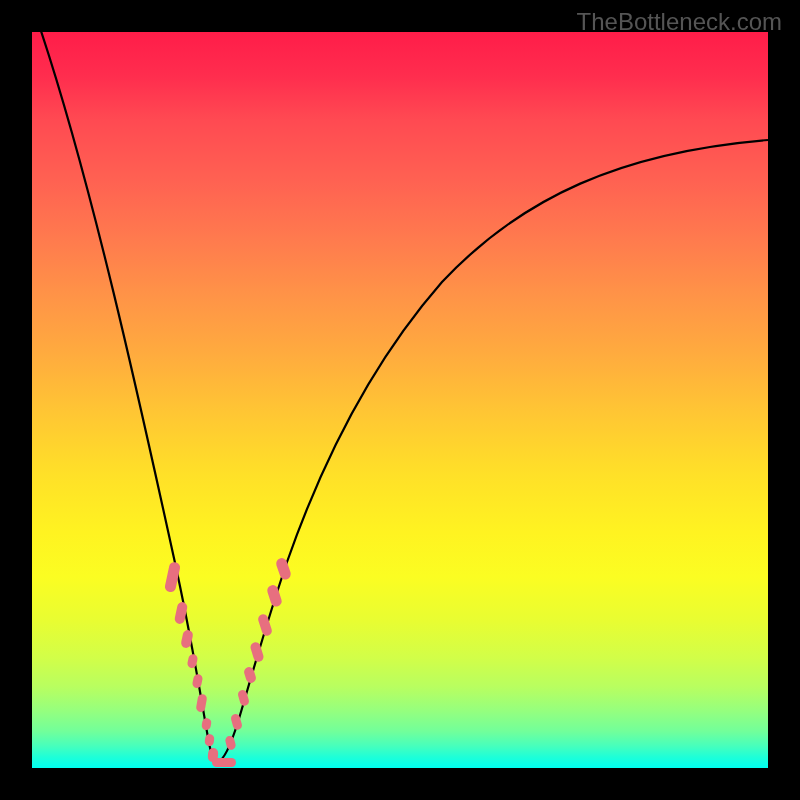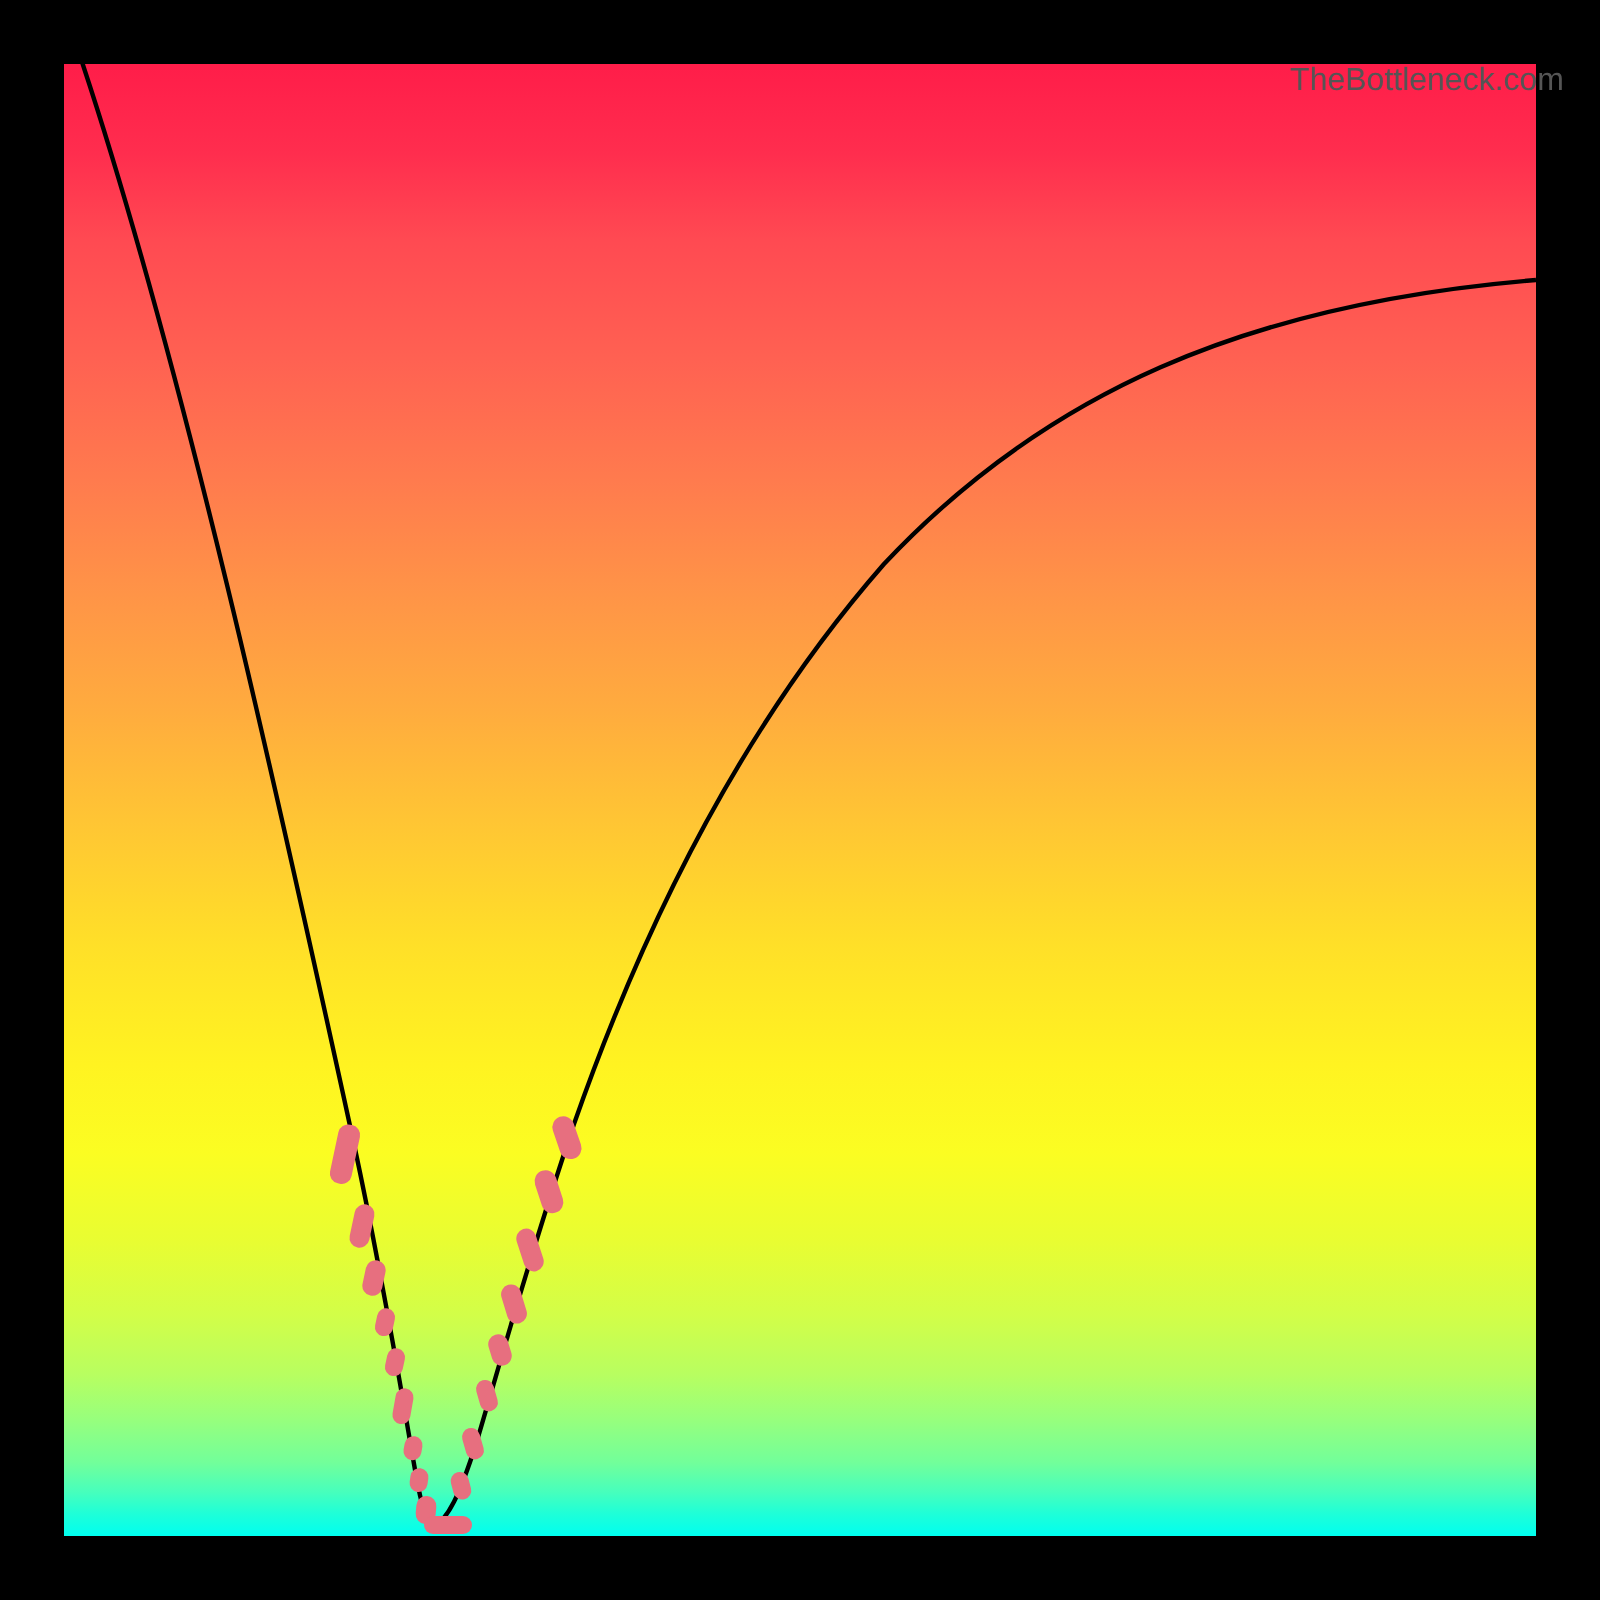--- a/index.html
+++ b/index.html
@@ -12,24 +12,23 @@
       height: 800px;
       background: #000;
       position: relative;
       font-family: Arial, sans-serif;
     }
     .watermark {
       position: absolute;
       top: 8px;
       right: 18px;
       color: #555;
-      font-size: 16px;
+      font-size: 24px;
       font-weight: 500;
       z-index: 10;
-      margin-top: 24px;
     }
     .chart-area {
       position: absolute;
       top: 32px;
       left: 32px;
       width: 736px;
       height: 736px;
       overflow: hidden;
     }
     .gradient-bg {

